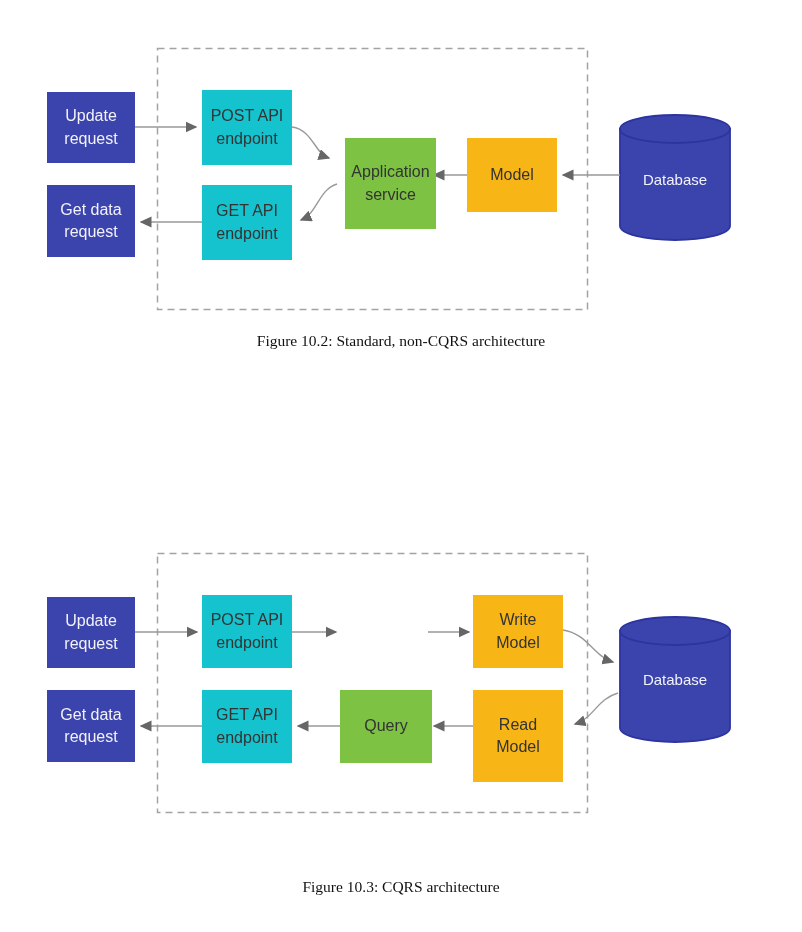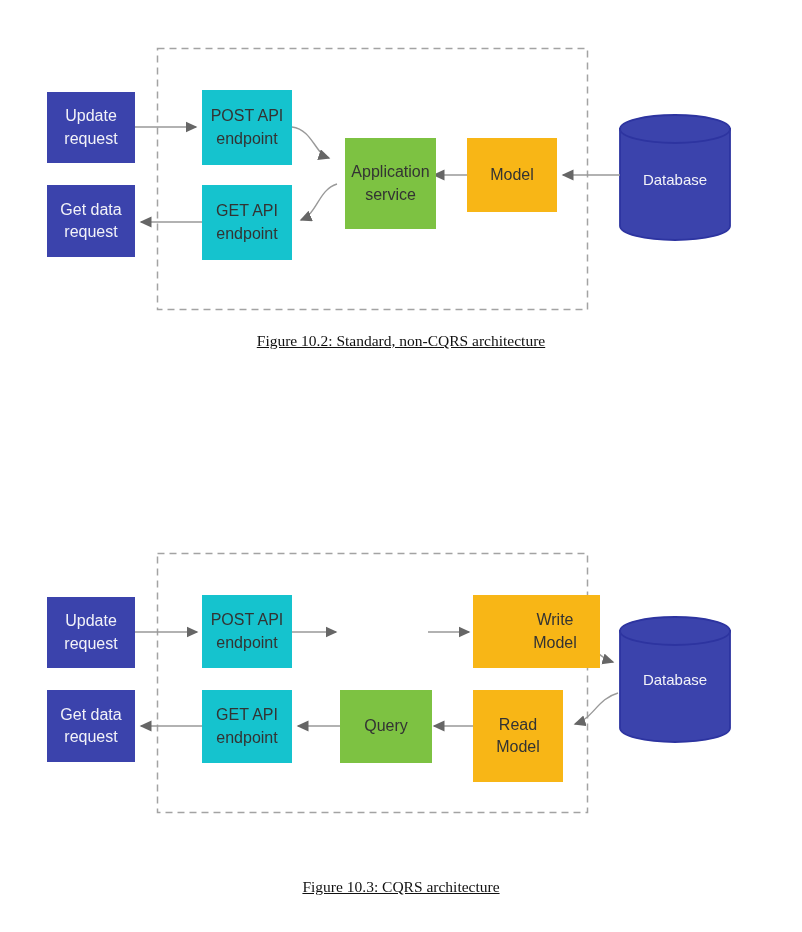--- a/index.html
+++ b/index.html
@@ -57,21 +57,20 @@
     background: transparent;
   }
   .caption {
     position: absolute;
     left: 0;
     width: 802px;
     text-align: center;
     font-family: "Liberation Serif", serif;
     font-size: 15.5px;
     color: #111111;
-    text-decoration: underline;
   }
 </style>
 </head>
 <body>
 
 <div class="page">
 
   <svg class="diagram-layer" viewBox="0 0 802 932" xmlns="http://www.w3.org/2000/svg">
     <defs>
       <marker id="arrowhead" markerWidth="9" markerHeight="9" refX="7.5" refY="4" orient="auto">
@@ -127,21 +126,21 @@
 
   <div class="node blue" style="left:47px; top:597px; width:88px; height:71px;">Update
 request</div>
   <div class="node blue" style="left:47px; top:690px; width:88px; height:72px;">Get data
 request</div>
   <div class="node cyan" style="left:202px; top:595px; width:90px; height:73px;">POST API
 endpoint</div>
   <div class="node cyan" style="left:202px; top:690px; width:90px; height:73px;">GET API
 endpoint</div>
   <div class="node green" style="left:340px; top:690px; width:92px; height:73px;">Query</div>
-  <div class="node yellow" style="left:473px; top:595px; width:90px; height:73px;padding-left:37px;">Write
+  <div class="node yellow" style="left:473px; top:595px; width:90px; height:73px;">Write
 Model</div>
   <div class="node yellow" style="left:473px; top:690px; width:90px; height:92px;">Read
 Model</div>
   <div class="db-label" style="left:620px; top:620px; width:110px; height:119px;">Database</div>
 
   <div class="caption" style="top:838px;margin-top:40px;">Figure 10.3: CQRS architecture</div>
 
 </div>
 
 </body></html>

